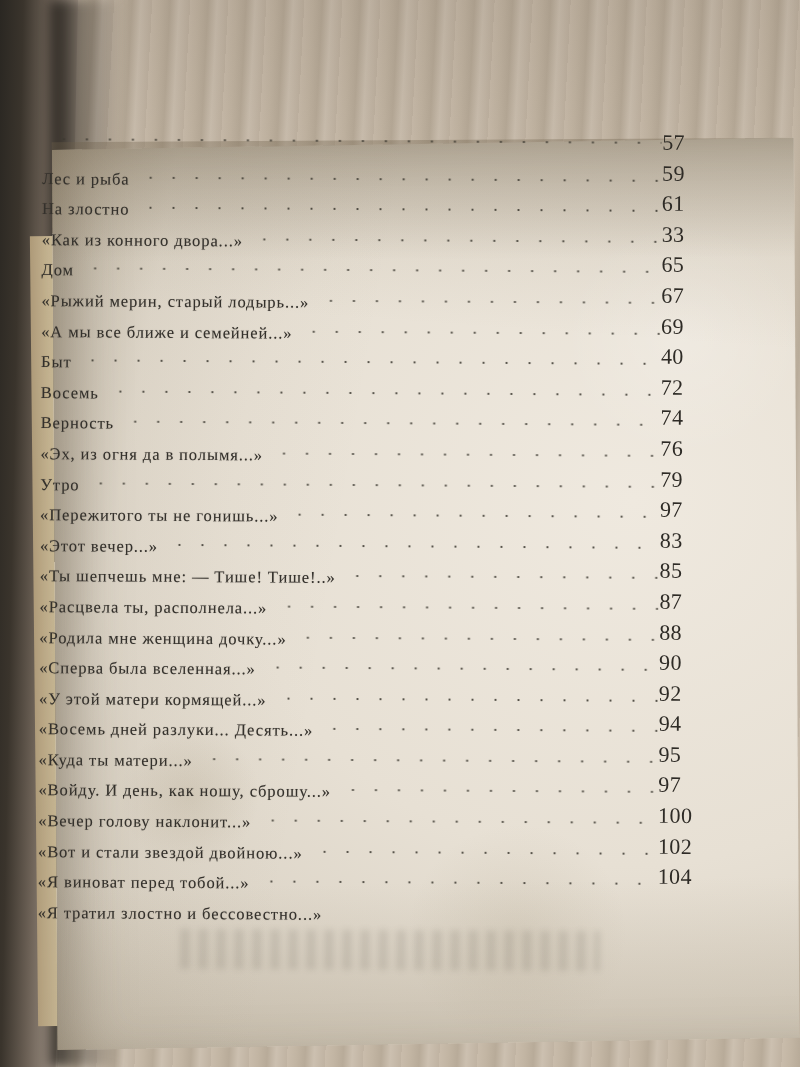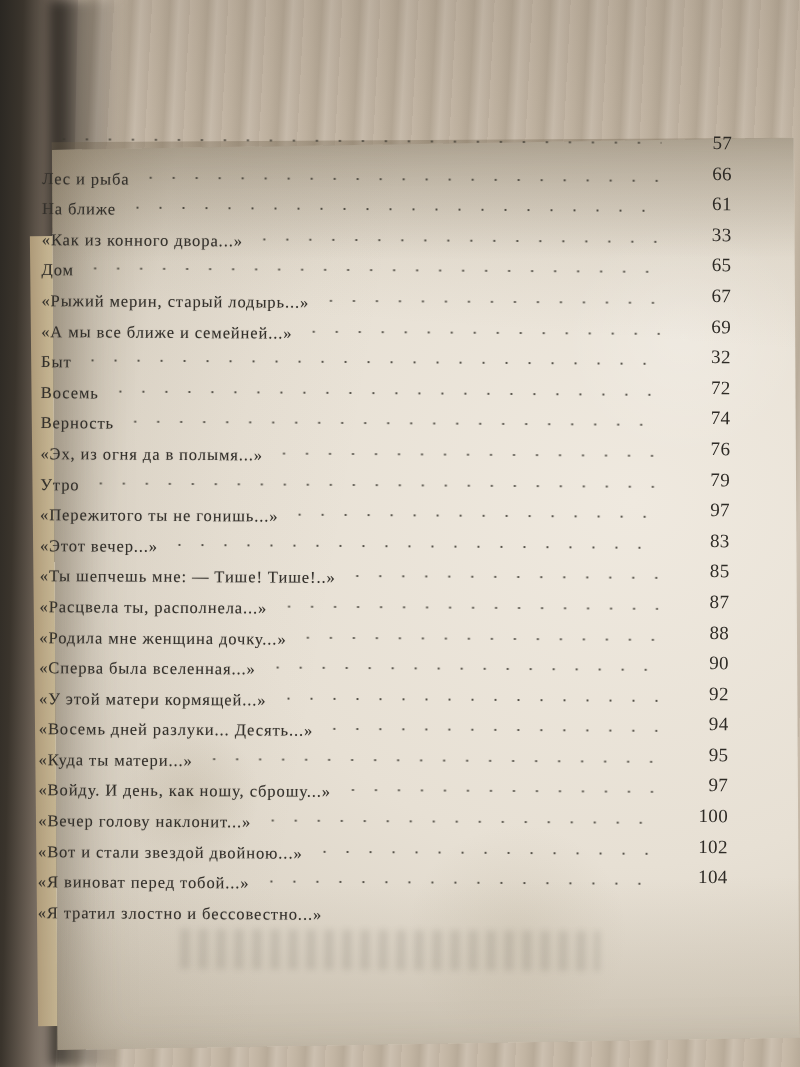--- a/index.html
+++ b/index.html
@@ -159,22 +159,21 @@
   
   .numbers {
     position: absolute;
     left: 660px;
     top: 128px;
     width: 70px;
     transform: rotate(0.35deg);
   }
   .numbers .num {
     height: 30.6px;
-    text-align: right;
-    font-size: 19px;
+    font-size: 22px;
     line-height: 30.6px;
     color: #2e2b26;
     font-family: "Liberation Serif", serif;
     letter-spacing: 0.4px;
   }
 
   
   .grain {
     position: absolute;
     inset: 0;
@@ -208,27 +207,27 @@
   <div class="gutter-shadow"></div>
   <div class="page-edge"></div>
 
   <div class="page">
     <div class="grain"></div>
   </div>
   <div class="page-top-shade"></div>
 
   <div class="numbers">
     <div class="num">57</div>
-    <div class="num">66</div>
+    <div class="num">59</div>
     <div class="num">61</div>
     <div class="num">33</div>
     <div class="num">65</div>
     <div class="num">67</div>
     <div class="num">69</div>
-    <div class="num">32</div>
+    <div class="num">40</div>
     <div class="num">72</div>
     <div class="num">74</div>
     <div class="num">76</div>
     <div class="num">79</div>
     <div class="num">97</div>
     <div class="num">83</div>
     <div class="num">85</div>
     <div class="num">87</div>
     <div class="num">88</div>
     <div class="num">90</div>
@@ -244,21 +243,21 @@
   <div class="toc">
     <div class="toc-row">
       <span class="toc-title"></span>
       <span class="leader"></span>
     </div>
     <div class="toc-row">
       <span class="toc-title">Лес и рыба</span>
       <span class="leader"></span>
     </div>
     <div class="toc-row">
-      <span class="toc-title">На ближе</span>
+      <span class="toc-title">На злостно</span>
       <span class="leader"></span>
     </div>
     <div class="toc-row">
       <span class="toc-title">«Как из конного двора...»</span>
       <span class="leader"></span>
     </div>
     <div class="toc-row">
       <span class="toc-title">Дом</span>
       <span class="leader"></span>
     </div>

